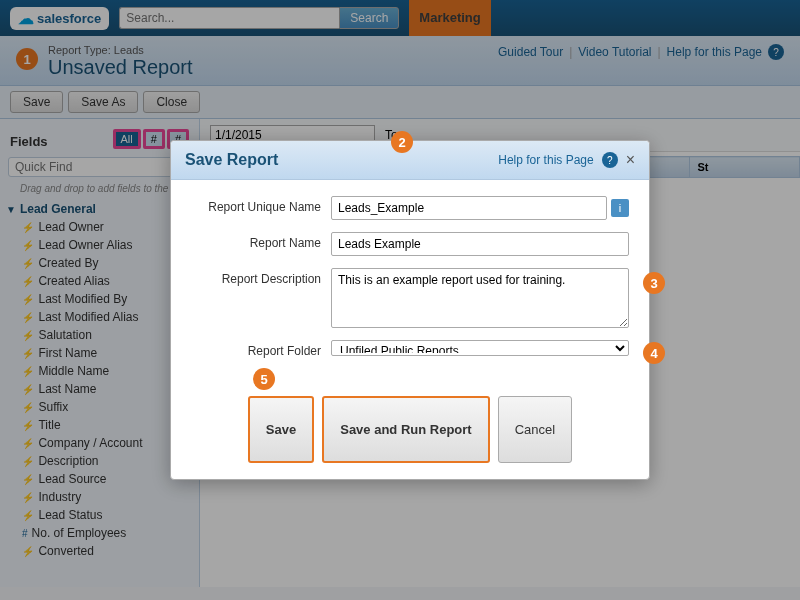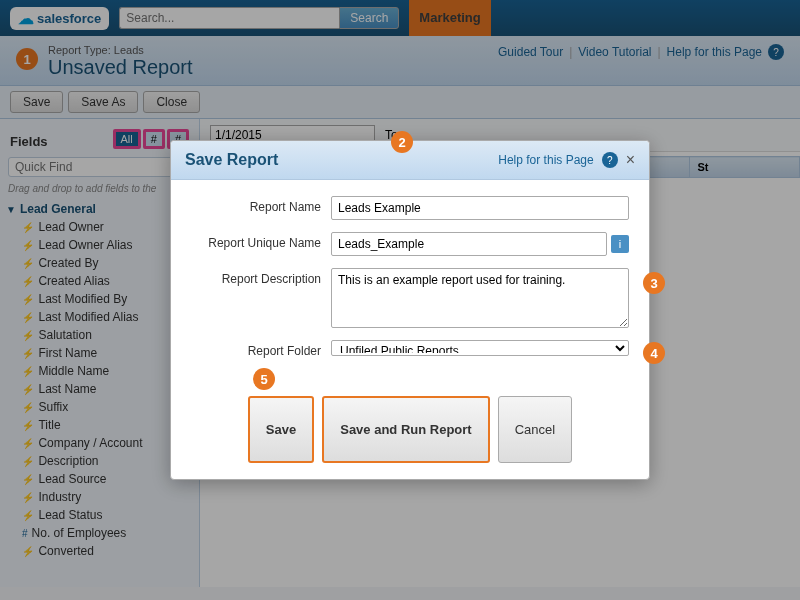--- a/index.html
+++ b/index.html
@@ -138,21 +138,21 @@
     .filter-btn.active { background: #1a6496; color: white; }
     .quick-find {
       margin: 4px 8px;
       border: 1px solid #c0d0e0;
       padding: 2px 6px;
       font-size: 12px;
       border-radius: 3px;
       width: calc(100% - 16px);
       background: white;
     }
-    .drag-hint { font-size: 10px; color: #888; padding: 2px 8px 4px 8px; font-style: italic; }
+    .drag-hint { font-size: 10px; color: #888; padding: 2px 8px 4px 20px; font-style: italic; }
     .sidebar-group { margin: 2px 0; }
     .group-header {
       display: flex;
       align-items: center;
       gap: 4px;
       padding: 2px 6px;
       cursor: pointer;
       font-size: 12px;
       font-weight: bold;
       color: #1a5276;
@@ -467,30 +467,30 @@
     <div class="dialog-header-right">
       <a>Help for this Page</a>
       <span class="help-circle">?</span>
       <button class="dialog-close">×</button>
     </div>
   </div>
 
   <div class="dialog-body">
 
     <div class="form-row">
-      <label class="form-label">Report Name</label>
-      <input class="form-control" type="text" value="Leads Example" style="">
-    </div>
-
-    <div class="form-row">
       <label class="form-label">Report Unique Name</label>
       <div class="form-control-with-icon">
         <input class="form-control" type="text" style="flex: 1 1 0%;" value="Leads_Example">
         <span class="info-icon">i</span>
       </div>
+    </div>
+
+    <div class="form-row">
+      <label class="form-label">Report Name</label>
+      <input class="form-control" type="text" value="Leads Example" style="">
     </div>
 
     <div class="form-row" style="position:relative;">
       <label class="form-label">Report Description</label>
       <textarea class="form-textarea" style="">This is an example report used for training.</textarea>
       <div style="position:absolute; right:-14px; top:4px;">
         <div class="badge-2">3</div>
       </div>
     </div>
 

